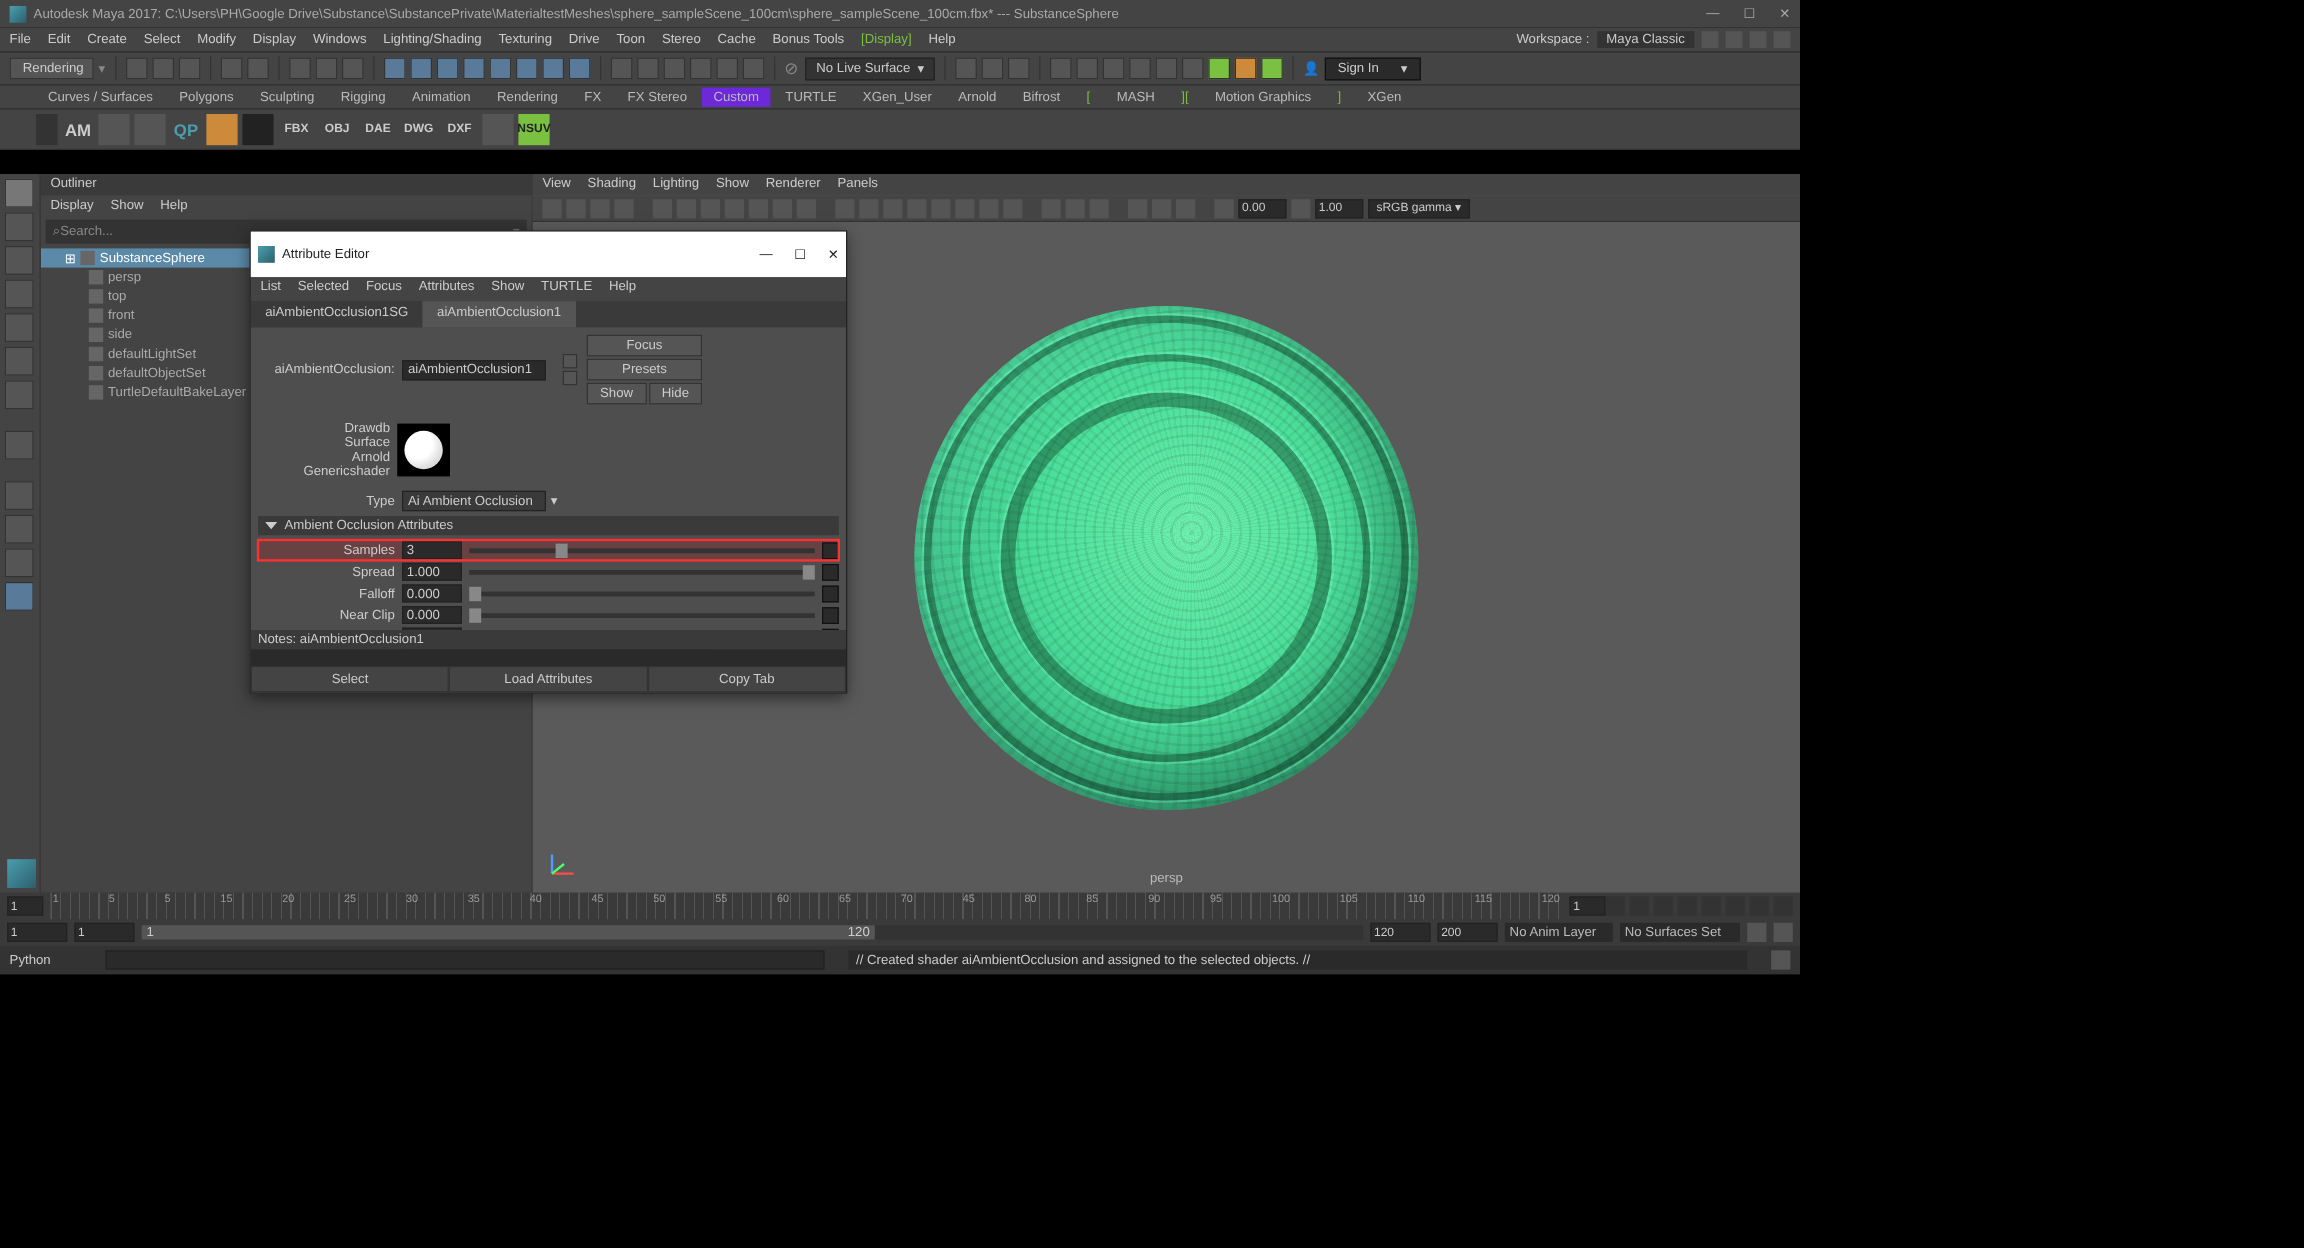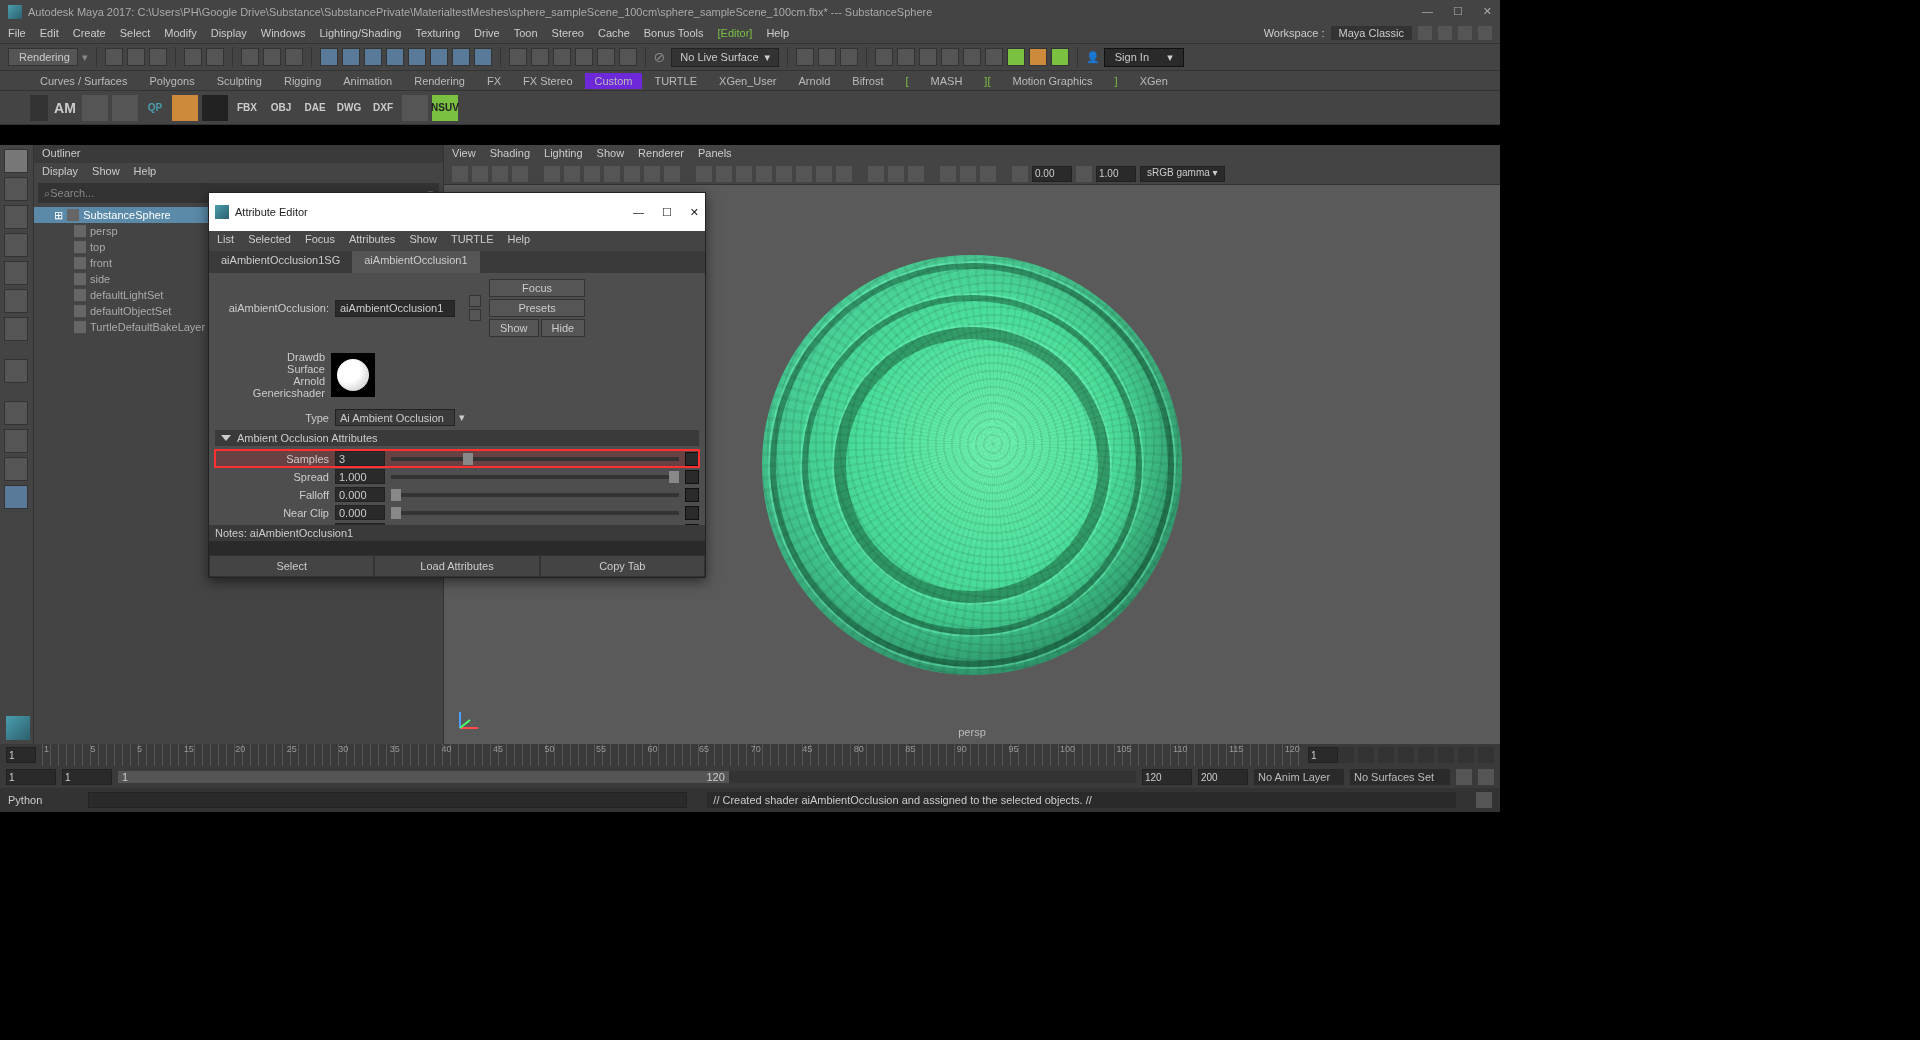--- a/index.html
+++ b/index.html
@@ -27,21 +27,21 @@
 
 .shelftabs { height:20px; background:#444; display:flex; align-items:center; padding-left:30px; gap:2px; font-size:11px; border-bottom:1px solid #333;}
 .shelftabs .tab { padding:2px 10px; color:#bbb; cursor:pointer; }
 .shelftabs .tab.active { background:#6d28d9; }
 .shelftabs .green { color:#7ac142; }
 
 
 .shelficons { height:34px; background:#444; display:flex; align-items:center; padding-left:30px; gap:4px; border-bottom:1px solid #333;}
 .shelficons .sicon { width:26px; height:26px; background:#555; color:#999; display:flex; align-items:center; justify-content:center; font-size:10px; font-weight:bold;}
 .shelficons .am { color:#ccc; font-size:14px; background:none; }
-.shelficons .qp { color:#4a9eae; font-size:10px; background:none; }
+.shelficons .qp { color:#4a9eae; font-size:14px; background:none; }
 .shelficons .fbx { color:#ccc; font-size:10px; background:none; width:30px;}
 .shelficons .nsuv { background:#7ac142; color:#222; }
 
 
 .mainarea { position:absolute; top:145px; left:0; right:0; bottom:68px; display:flex; background:#444; }
 
 
 .lefttools { width:34px; background:#444; border-right:1px solid #333; display:flex; flex-direction:column; gap:4px; padding:4px 4px; }
 .lefttools .lbtn { width:24px; height:24px; background:#555; border:1px solid #333;}
 .lefttools .gap { height:10px; }
@@ -154,21 +154,21 @@
   <span>Modify</span>
   <span>Display</span>
   <span>Windows</span>
   <span>Lighting/Shading</span>
   <span>Texturing</span>
   <span>Drive</span>
   <span>Toon</span>
   <span>Stereo</span>
   <span>Cache</span>
   <span>Bonus Tools</span>
-  <span class="arnold">[Editor]</span>
+  <span class="arnold">[Display]</span>
   <span>Help</span>
   <div class="right">
     <span>Workspace :</span>
     <span style="background:#333;padding:1px 8px;">Maya Classic</span>
     <div class="rbtn" style="width:14px;height:14px;background:#555;"></div>
     <div class="rbtn" style="width:14px;height:14px;background:#555;"></div>
     <div class="rbtn" style="width:14px;height:14px;background:#555;"></div>
     <div class="rbtn" style="width:14px;height:14px;background:#555;"></div>
   </div>
 </div>

